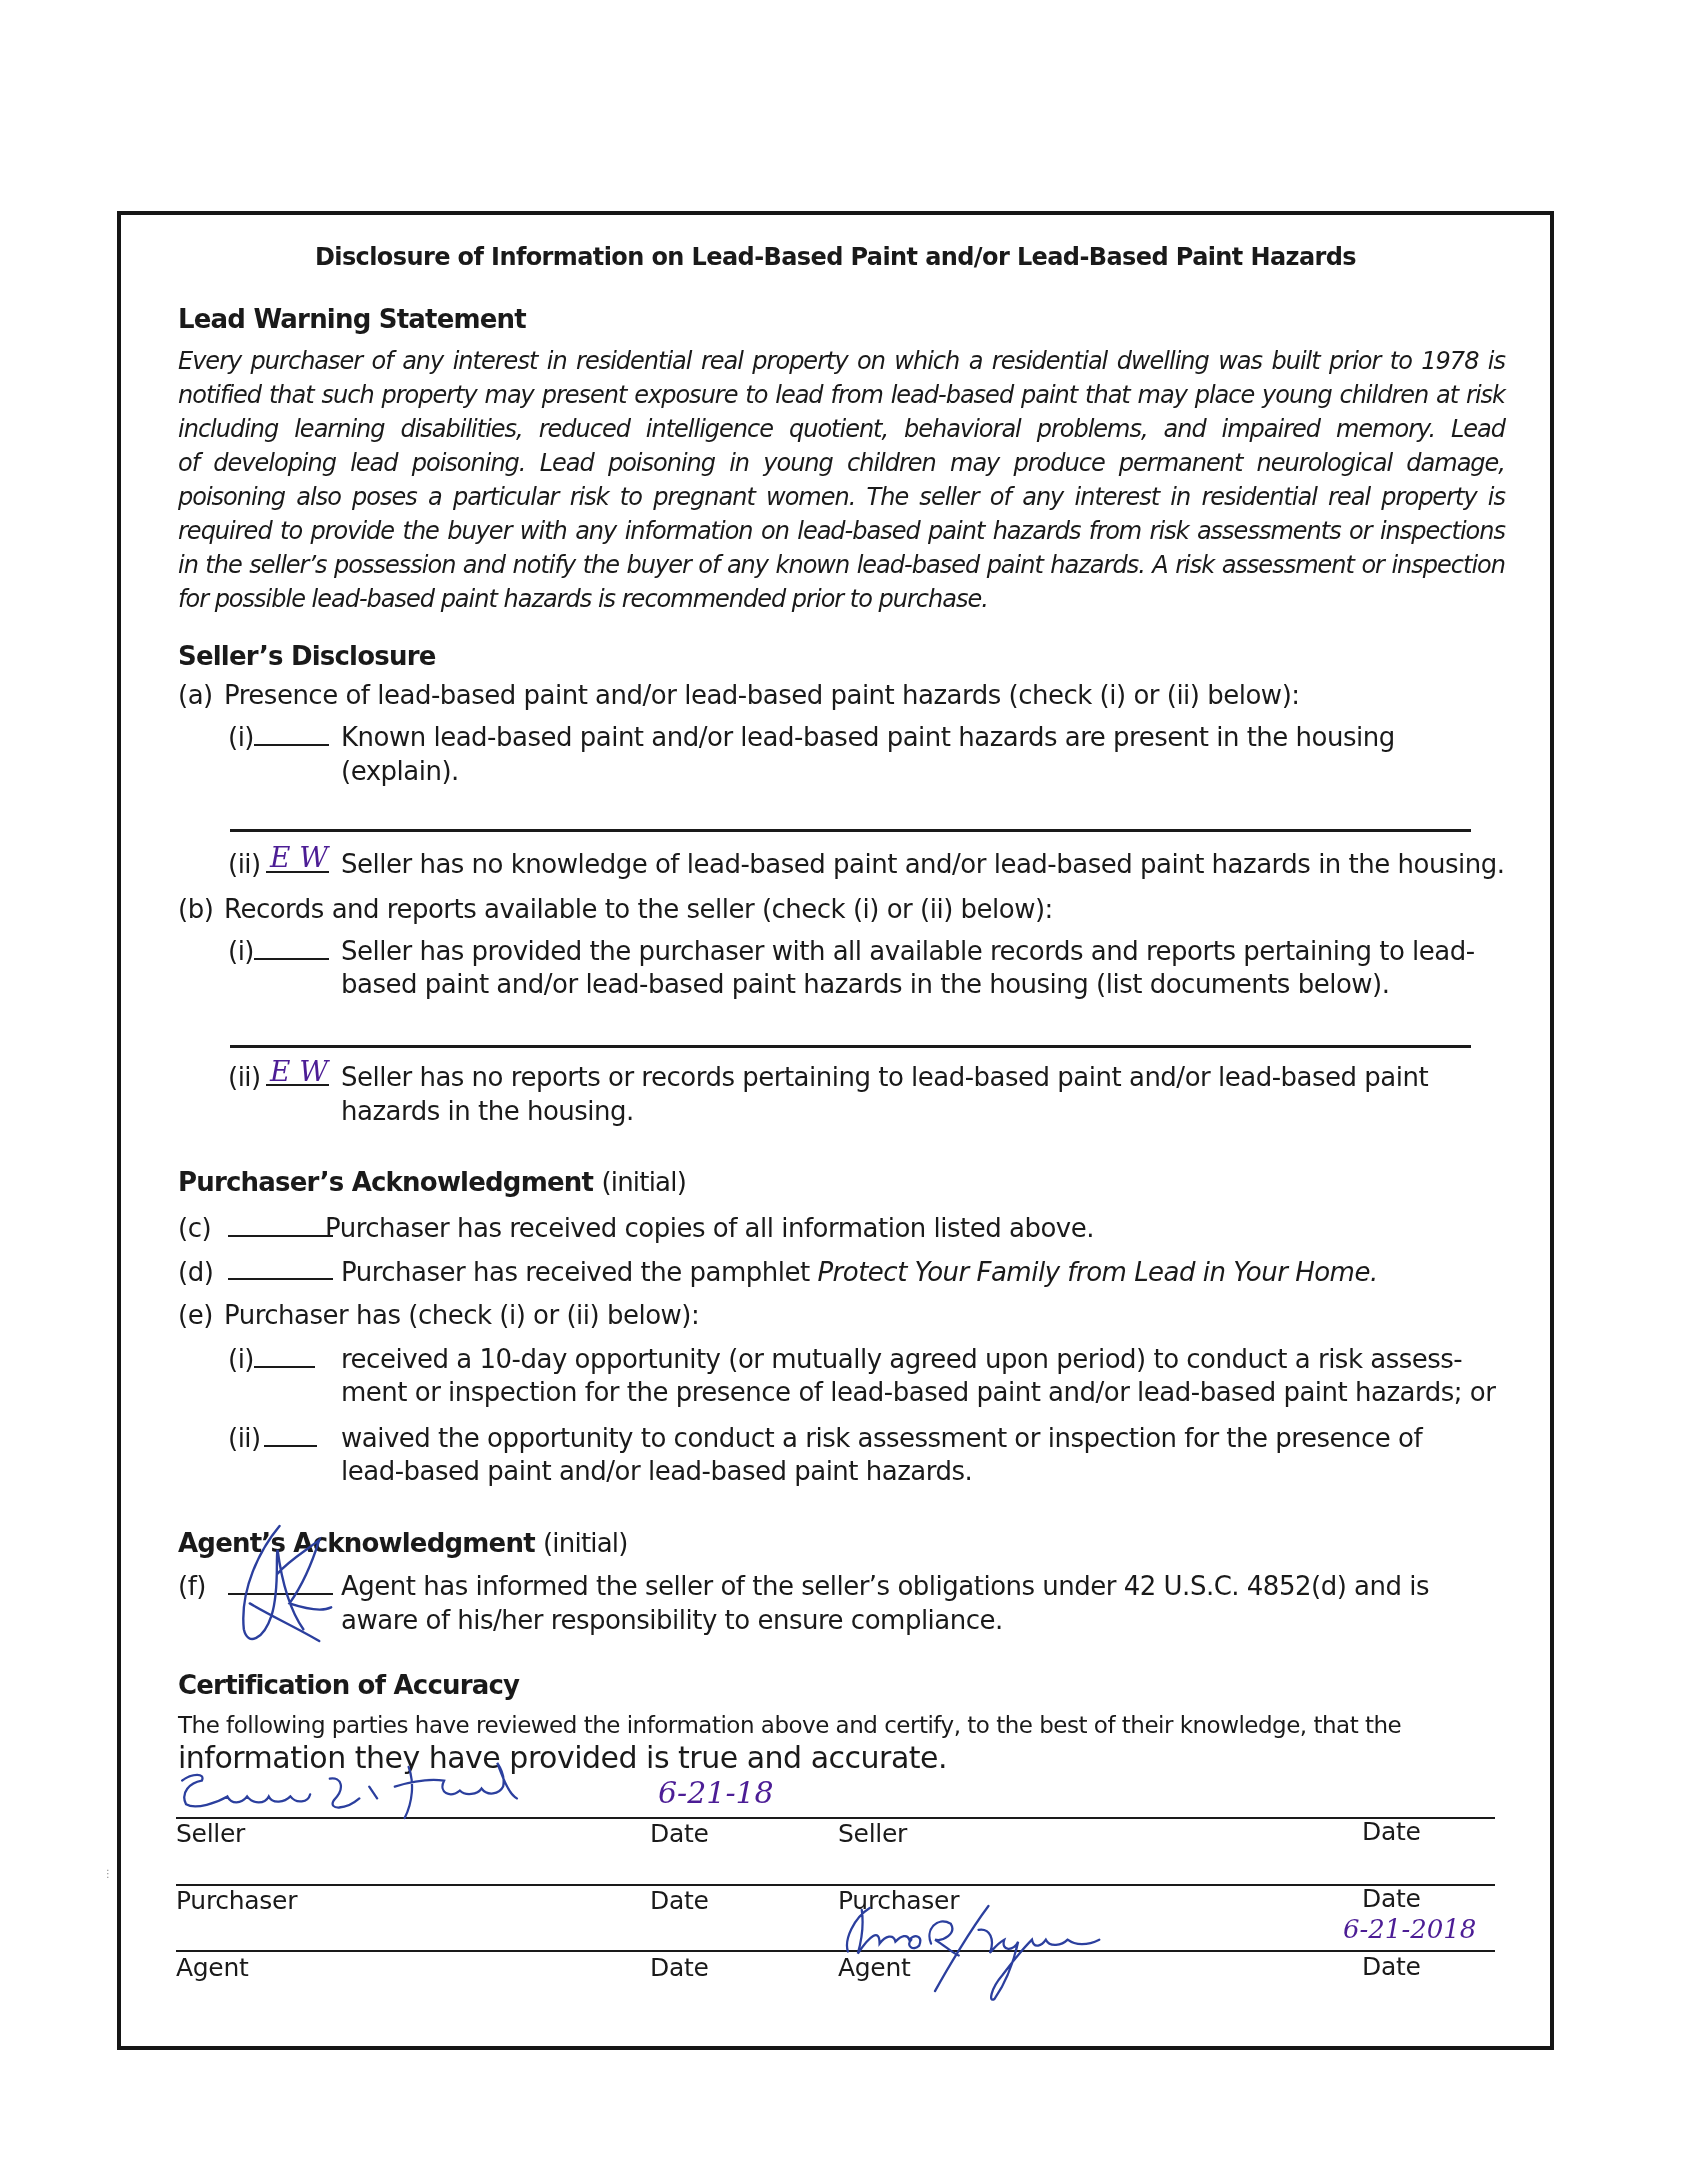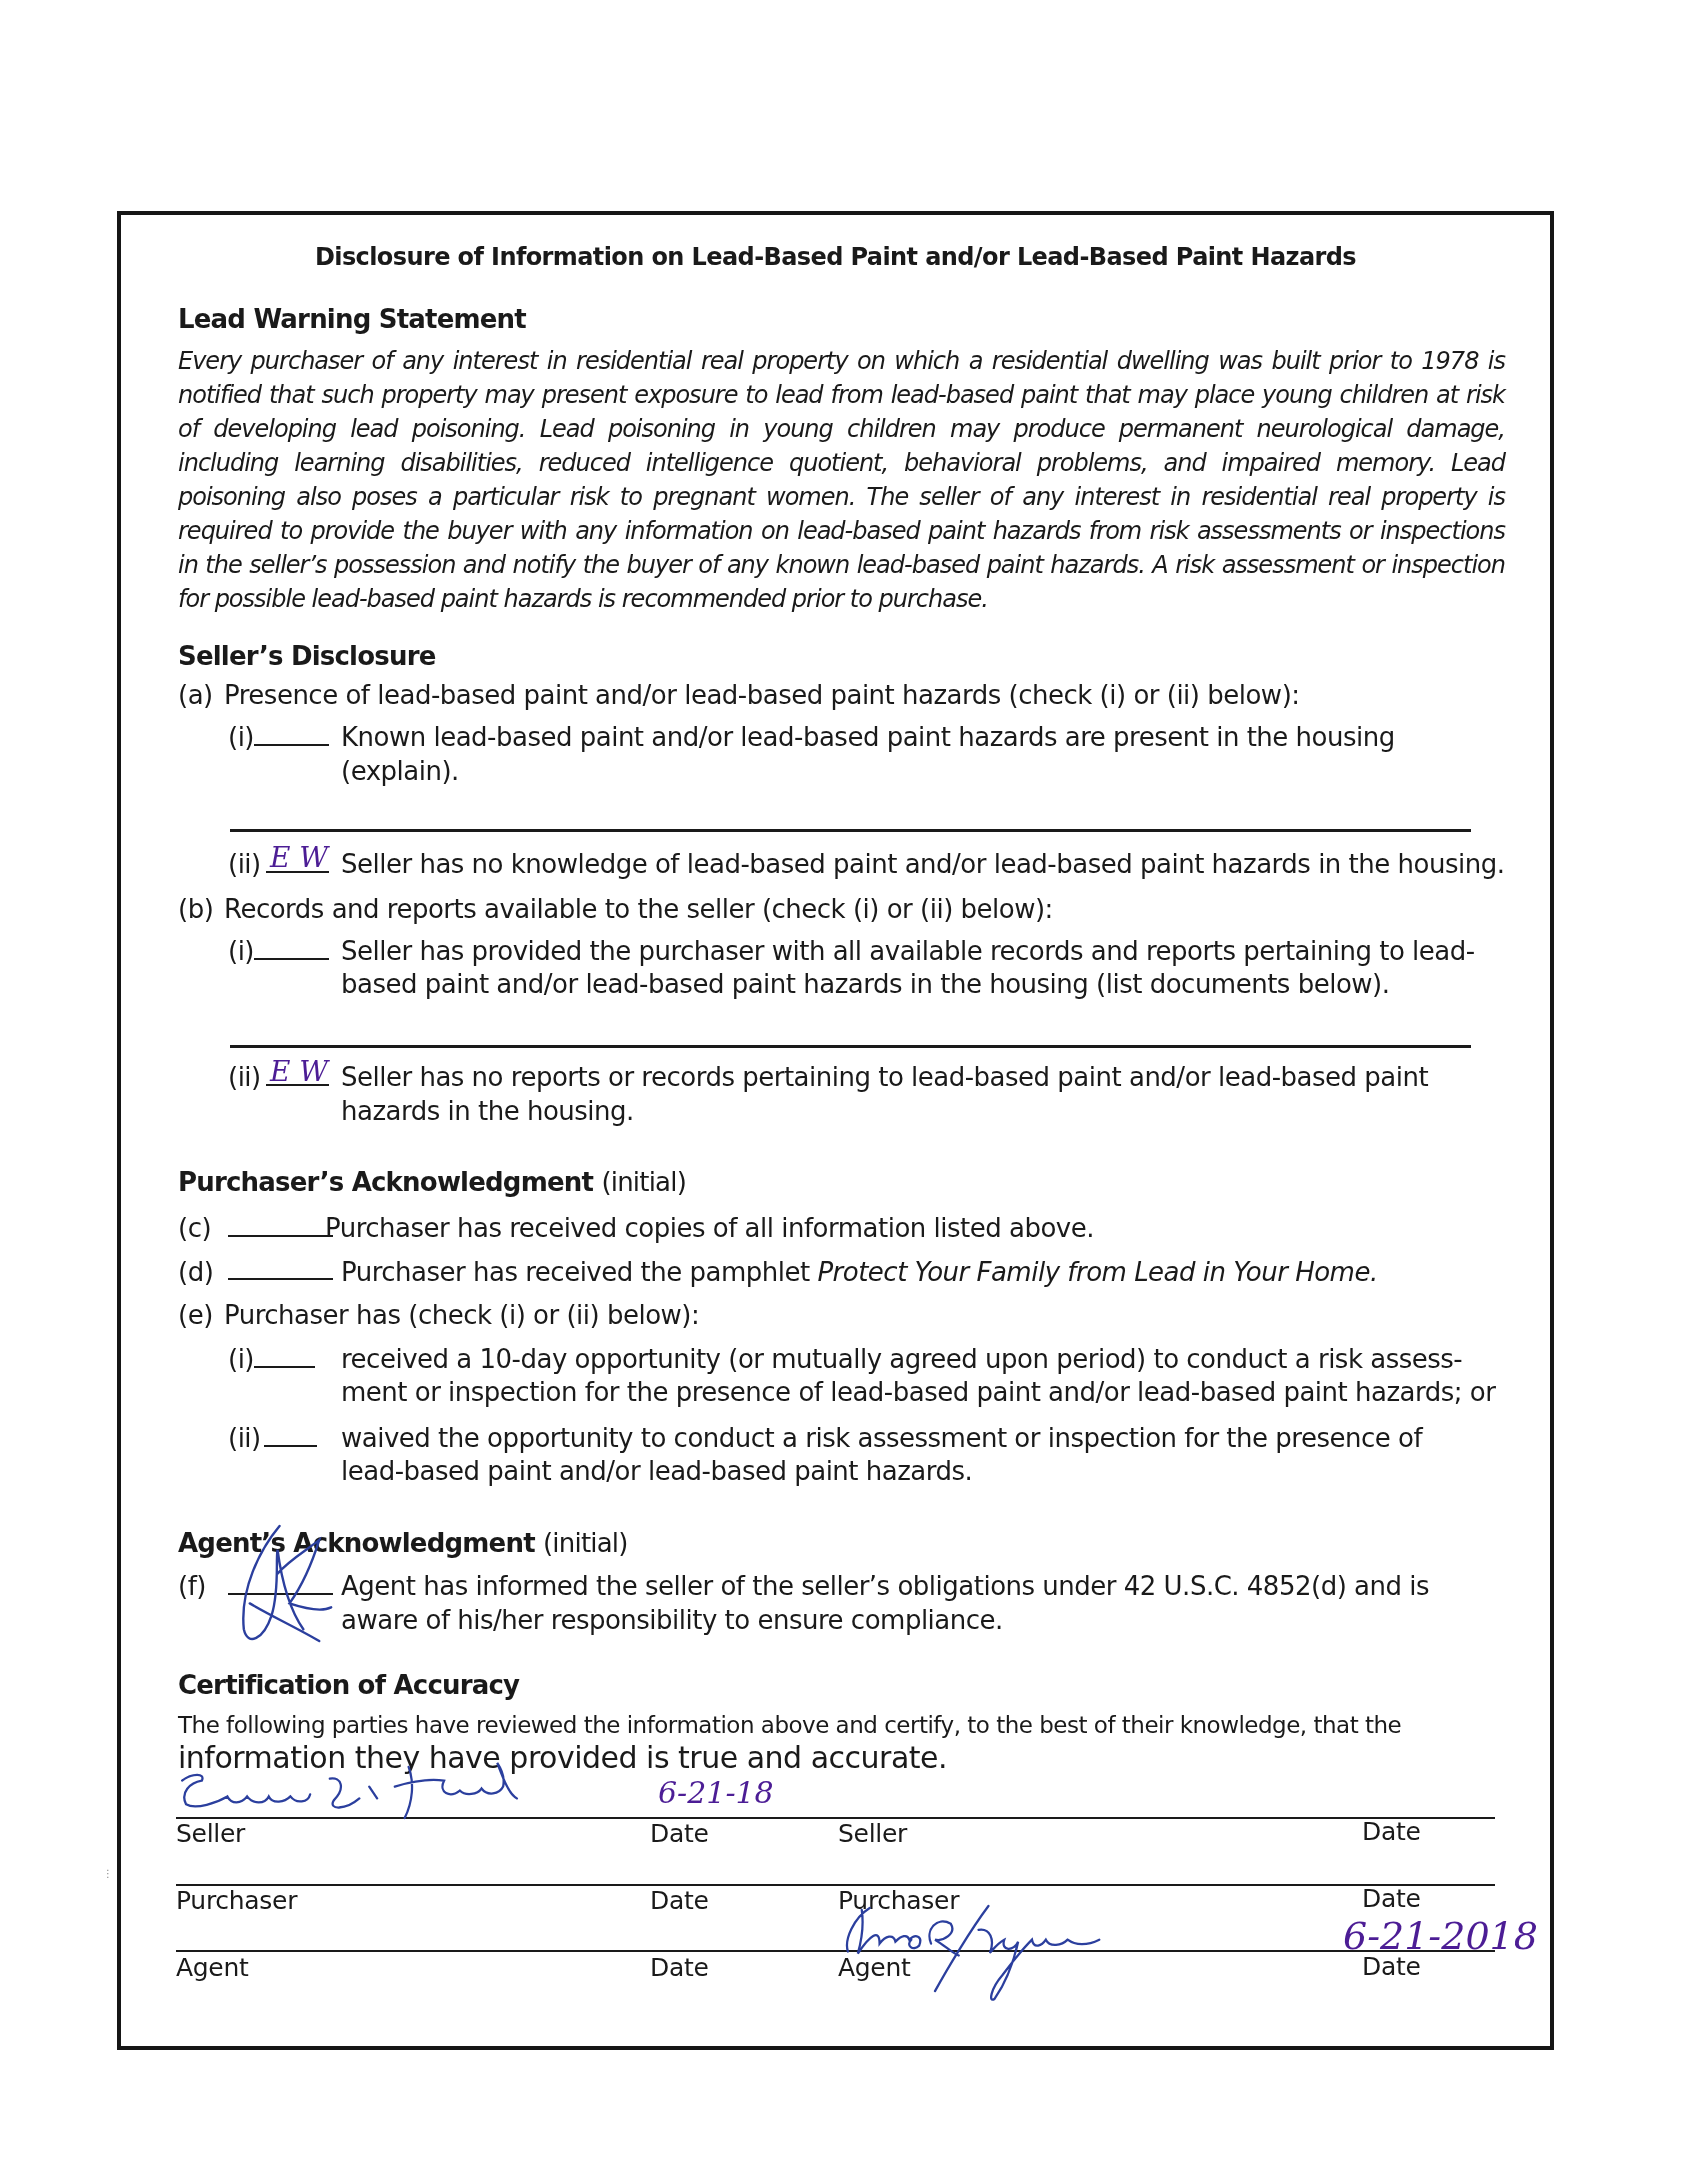--- a/index.html
+++ b/index.html
@@ -88,22 +88,22 @@
 <body>
 
 <div class="form-frame">
 
   <div class="abs title">Disclosure of Information on Lead-Based Paint and/or Lead-Based Paint Hazards</div>
 
   <div class="abs h" style="left:57px; top:89px;">Lead Warning Statement</div>
   <div class="abs warning">
     <span class="line">Every purchaser of any interest in residential real property on which a residential dwelling was built prior to 1978 is</span>
     <span class="line">notified that such property may present exposure to lead from lead-based paint that may place young children at risk</span>
+    <span class="line">including learning disabilities, reduced intelligence quotient, behavioral problems, and impaired memory.  Lead</span>
     <span class="line">of developing lead poisoning.  Lead poisoning in young children may produce permanent neurological damage,</span>
-    <span class="line">including learning disabilities, reduced intelligence quotient, behavioral problems, and impaired memory.  Lead</span>
     <span class="line">poisoning also poses a particular risk to pregnant women.  The seller of any interest in residential real property is</span>
     <span class="line">required to provide the buyer with any information on lead-based paint hazards from risk assessments or inspections</span>
     <span class="line">in the seller’s possession and notify the buyer of any known lead-based paint hazards.  A risk assessment or inspection</span>
     <span class="line last">for possible lead-based paint hazards is recommended prior to purchase.</span>
   </div>
 
   <div class="abs h" style="left:57px; top:426px;">Seller’s Disclosure</div>
 
   <div class="abs t" style="left:57px; top:465px;">(a)</div>
   <div class="abs t" style="left:103px; top:465px;">Presence of lead-based paint and/or lead-based paint hazards (check (i) or (ii) below):</div>
@@ -199,19 +199,19 @@
   <div class="abs sig-label" style="left:1241px; top:1602px;">Date</div>
 
   <div class="rule" style="left:719px; top:1669px; width:655px; height:2px;"></div>
   <div class="abs sig-label" style="left:717px; top:1671px;">Purchaser</div>
   <div class="abs sig-label" style="left:1241px; top:1669px;">Date</div>
 
   <div class="rule" style="left:719px; top:1735px; width:655px; height:2px;"></div>
   <svg class="abs" style="left:719px; top:1685px;" width="287" height="109" viewBox="0 0 290 110">
     <path d="M30 8 C14 18, 4 40, 8 52 M22 10 C24 24, 22 40, 18 54 C30 36, 40 28, 40 44 C46 36, 54 34, 56 42 C62 36, 68 34, 70 40 C76 34, 84 36, 80 46 C74 52, 66 46, 72 40 M92 44 C86 30, 98 16, 112 24 C118 34, 104 42, 96 40 C106 46, 114 54, 120 56 M150 6 C132 30, 108 70, 96 92 M140 30 C152 28, 156 40, 152 52 C150 56, 158 44, 166 40 C162 52, 176 52, 180 42 C176 60, 170 80, 156 100 C150 104, 152 90, 164 76 C176 60, 188 46, 194 40 C196 50, 204 46, 208 40 C212 48, 224 46, 230 40 C238 46, 250 46, 262 40" fill="none" stroke="#2b3f9e" stroke-width="2.3" stroke-linecap="round"></path>
   </svg>
-  <div class="ink" style="left:1222px; top:1699px; font-size:38px;">6-21-2018</div>
+  <div class="ink" style="left:1222px; top:1699px; font-size:26px;">6-21-2018</div>
   <div class="abs sig-label" style="left:717px; top:1738px;">Agent</div>
   <div class="abs sig-label" style="left:1241px; top:1737px;">Date</div>
 </div>
 
 <div class="stray">⋮</div>
 
 
 </body></html>

